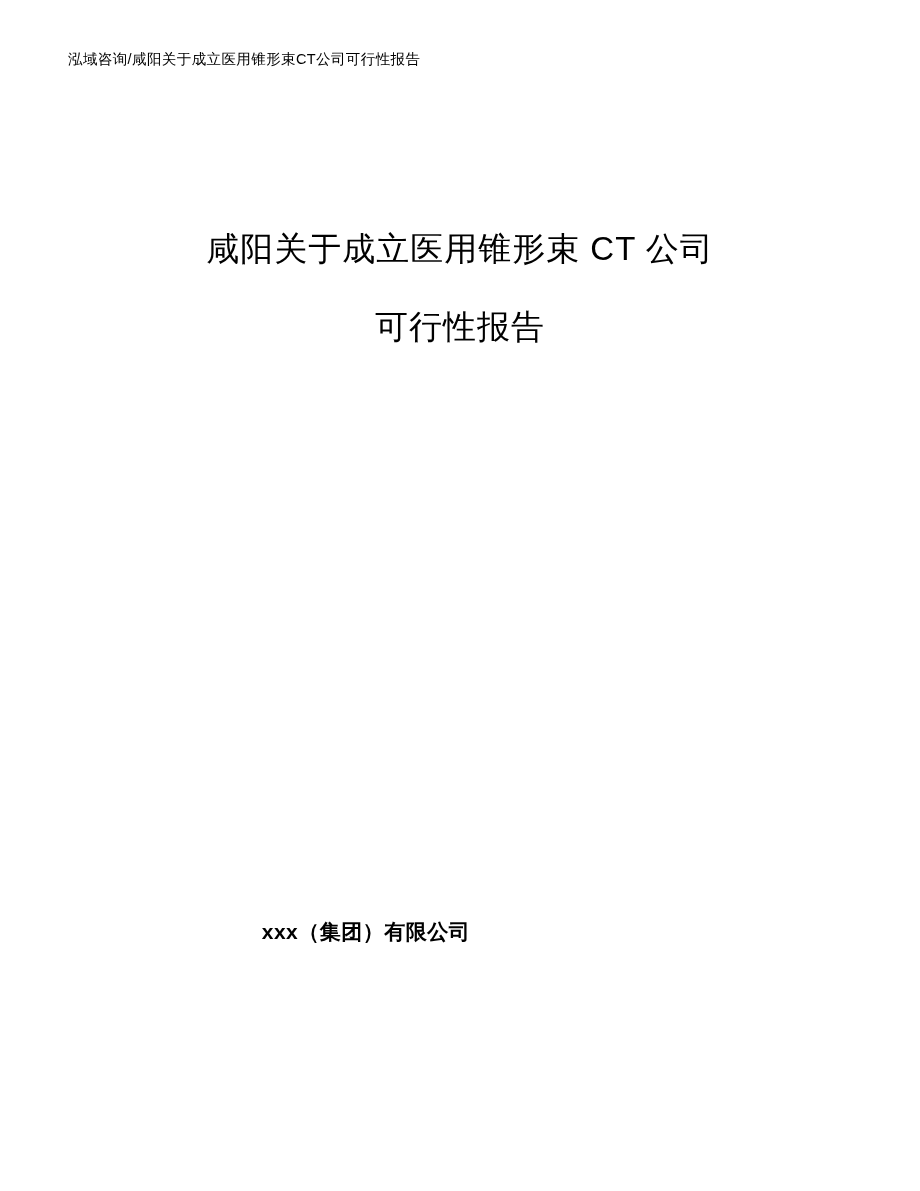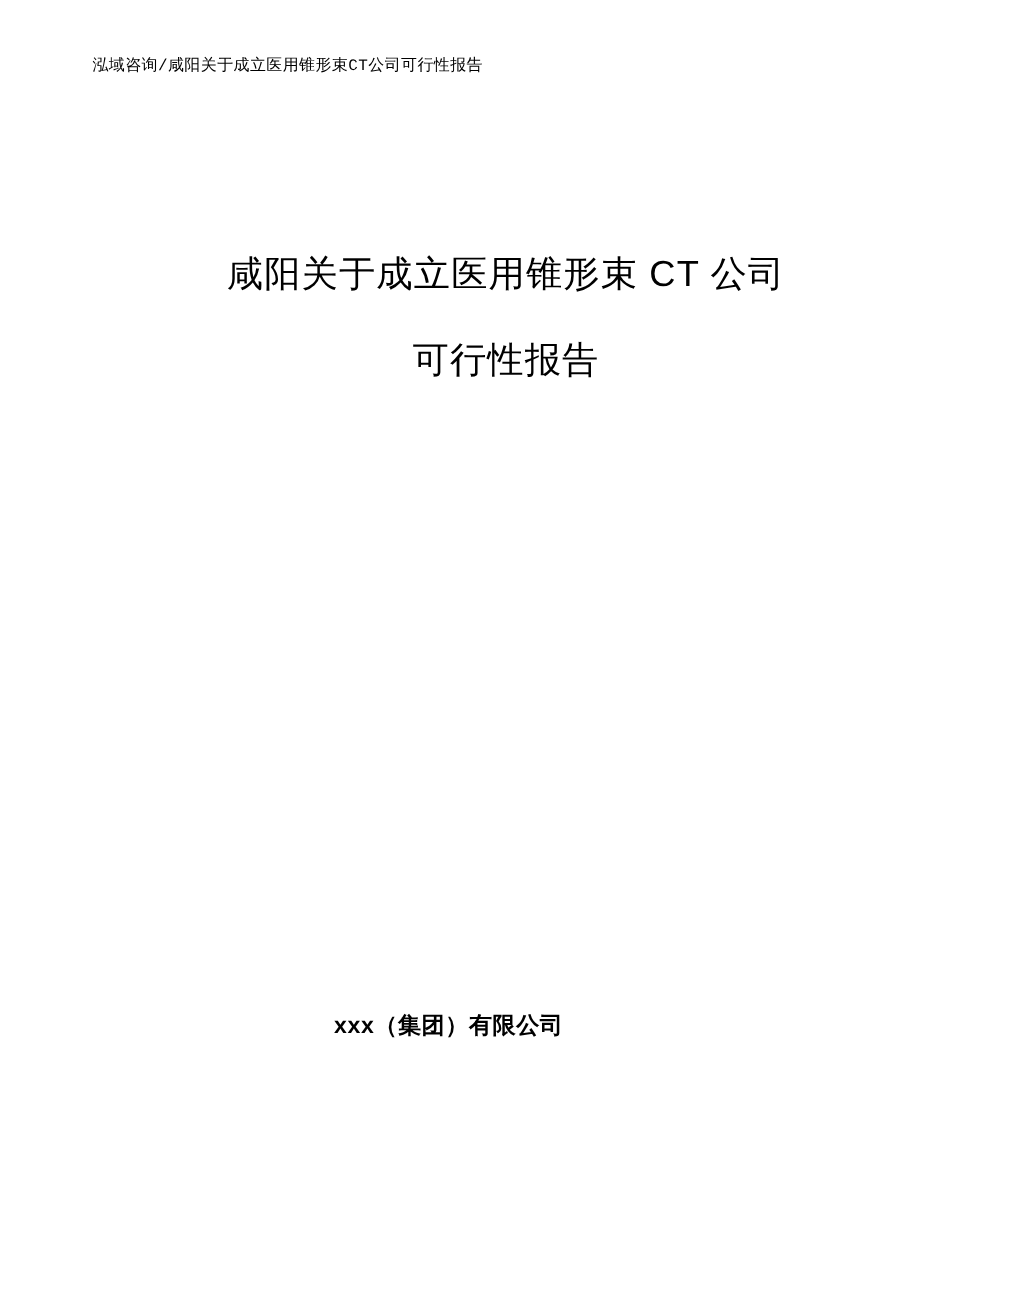--- a/index.html
+++ b/index.html
@@ -17,22 +17,22 @@
   }
   .page {
     position: relative;
     width: 920px;
     height: 1191px;
     box-sizing: border-box;
   }
   .header-line {
     position: absolute;
     top: 50px;
-    left: 84px;
-    font-family: Liberation Mono, monospace;
+    left: 68px;
+    font-family: Liberation Sans, sans-serif;
     font-size: 14.5px;
     letter-spacing: 0.4px;
     color: #000000;
     white-space: nowrap;
   }
   .title-block {
     position: absolute;
     top: 210px;
     left: 0;
     width: 920px;
@@ -45,21 +45,20 @@
     line-height: 78px;
     letter-spacing: 1px;
     color: #000000;
   }
   .company-block {
     position: absolute;
     top: 918px;
     left: 0;
     width: 732px;
     text-align: center;
-    padding-left: 42px;
   }
   .company-name {
     font-family: "Liberation Sans", sans-serif;
     font-weight: bold;
     font-size: 21px;
     letter-spacing: 0.5px;
     color: #000000;
   }
 </style>
 </head>

